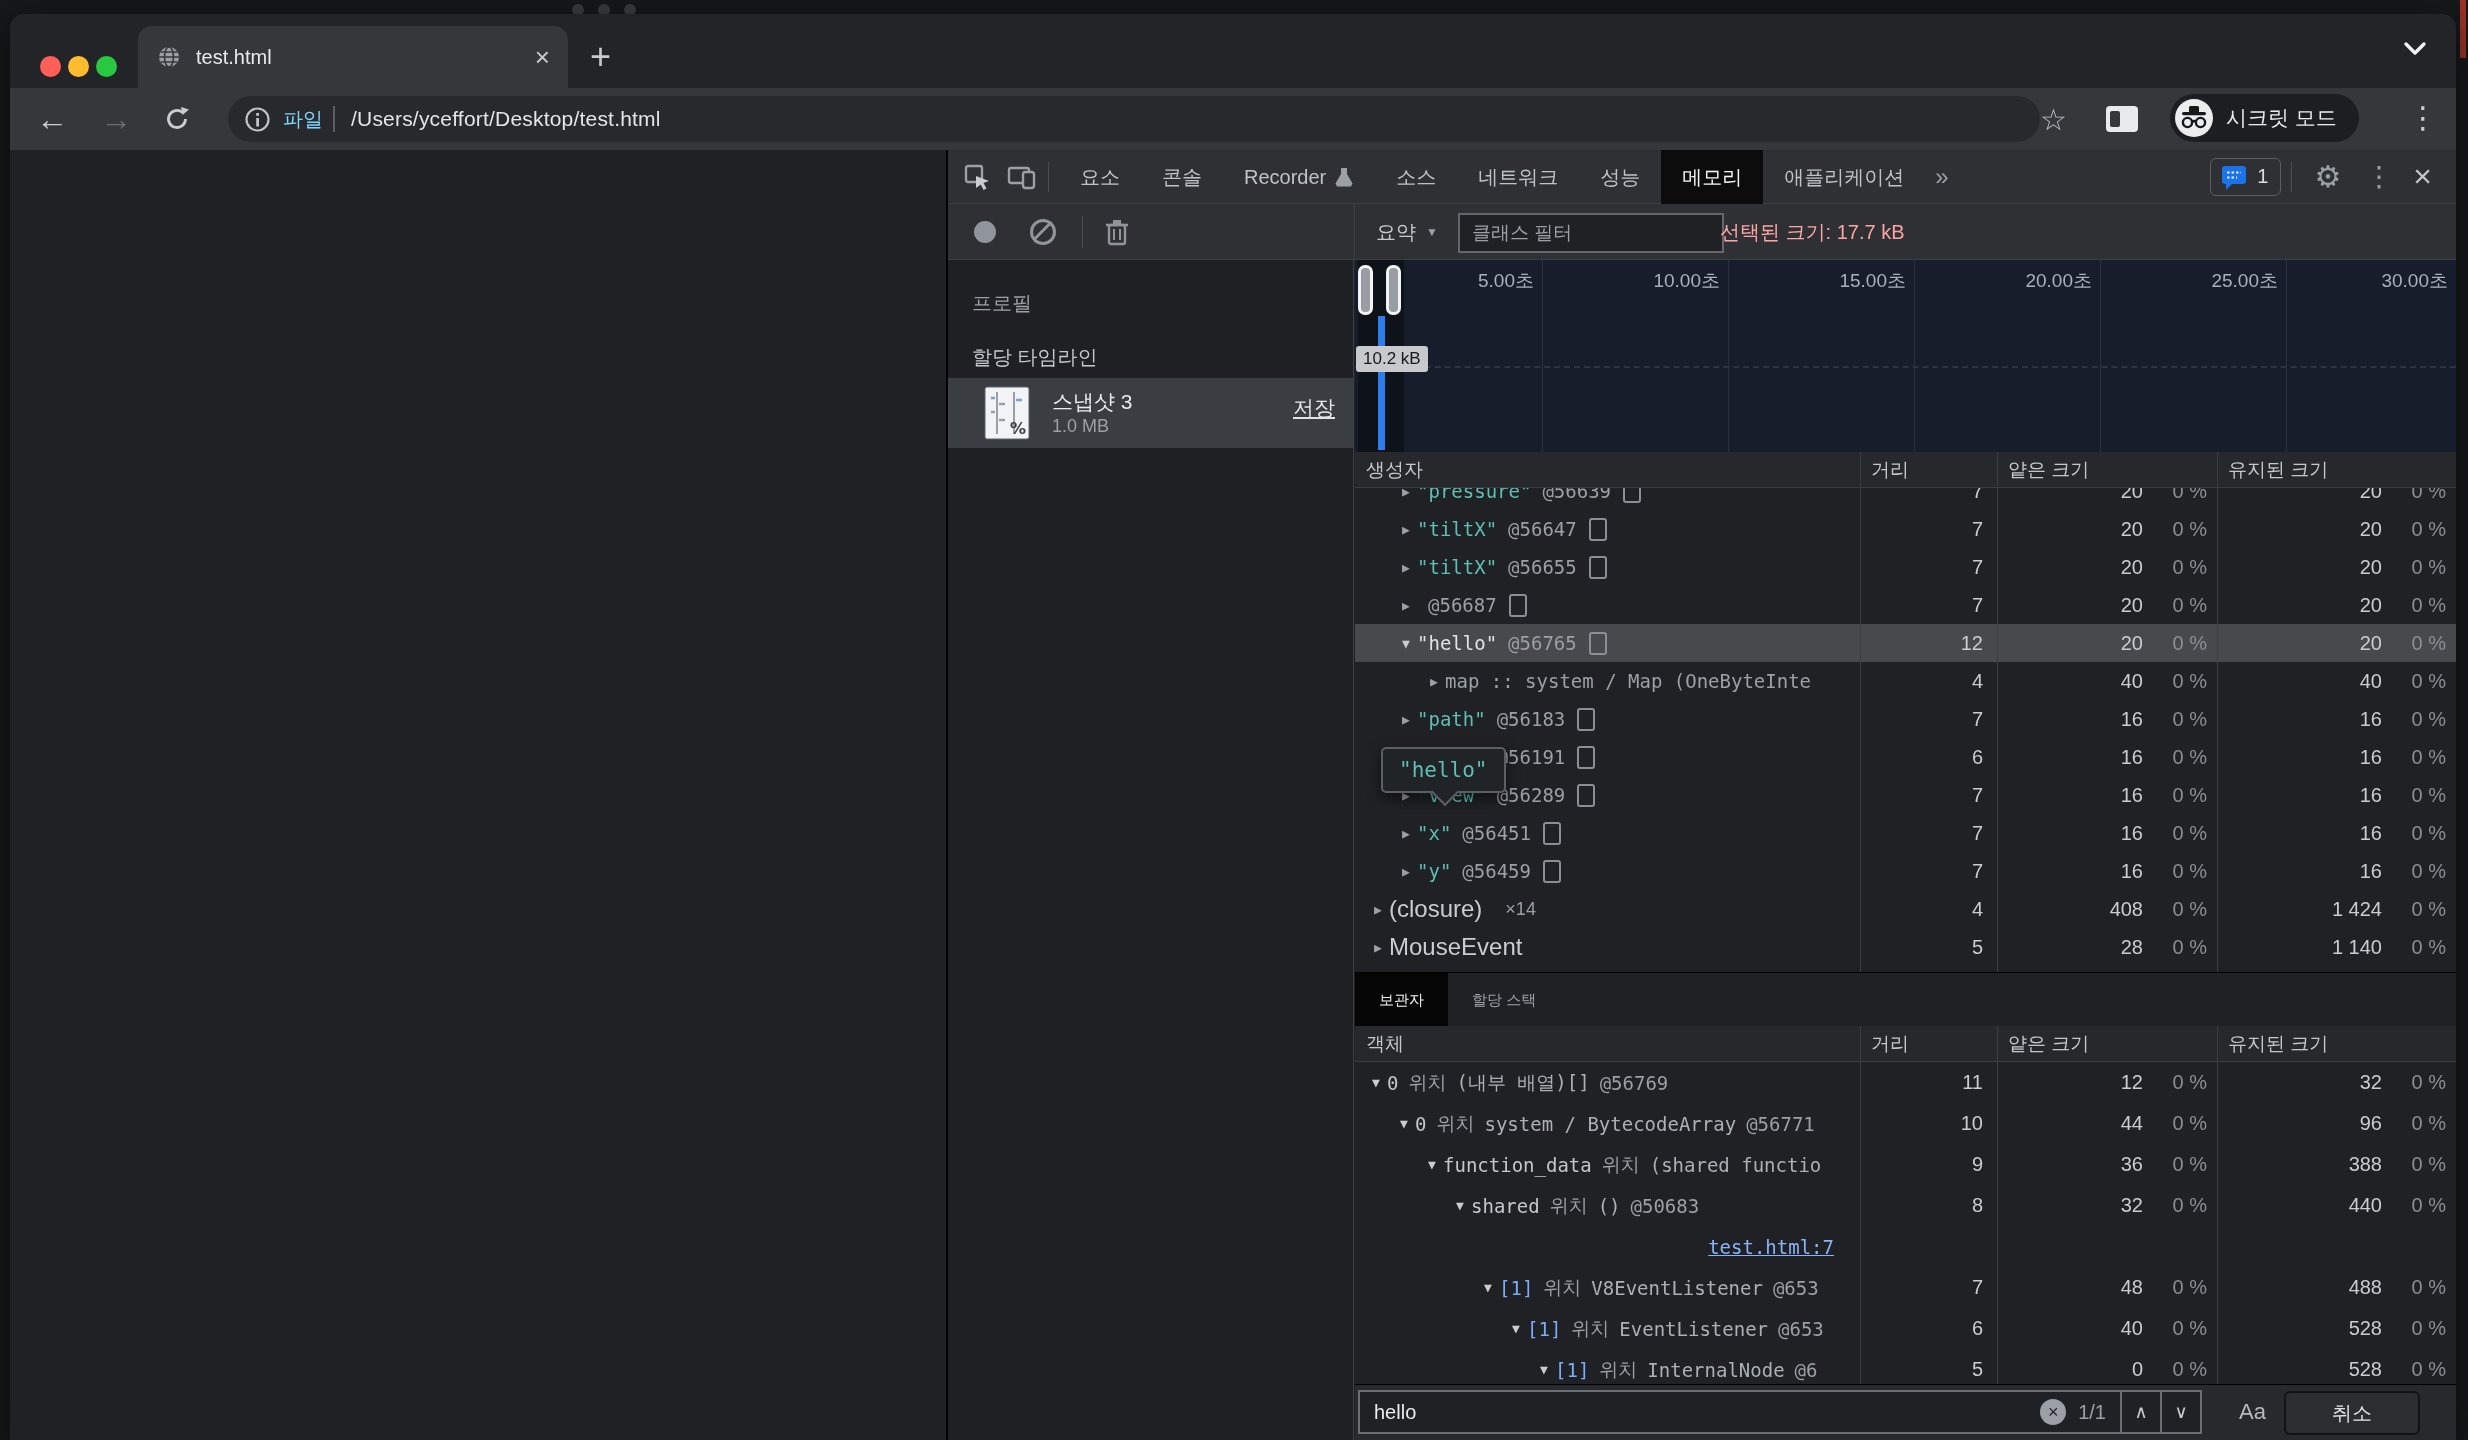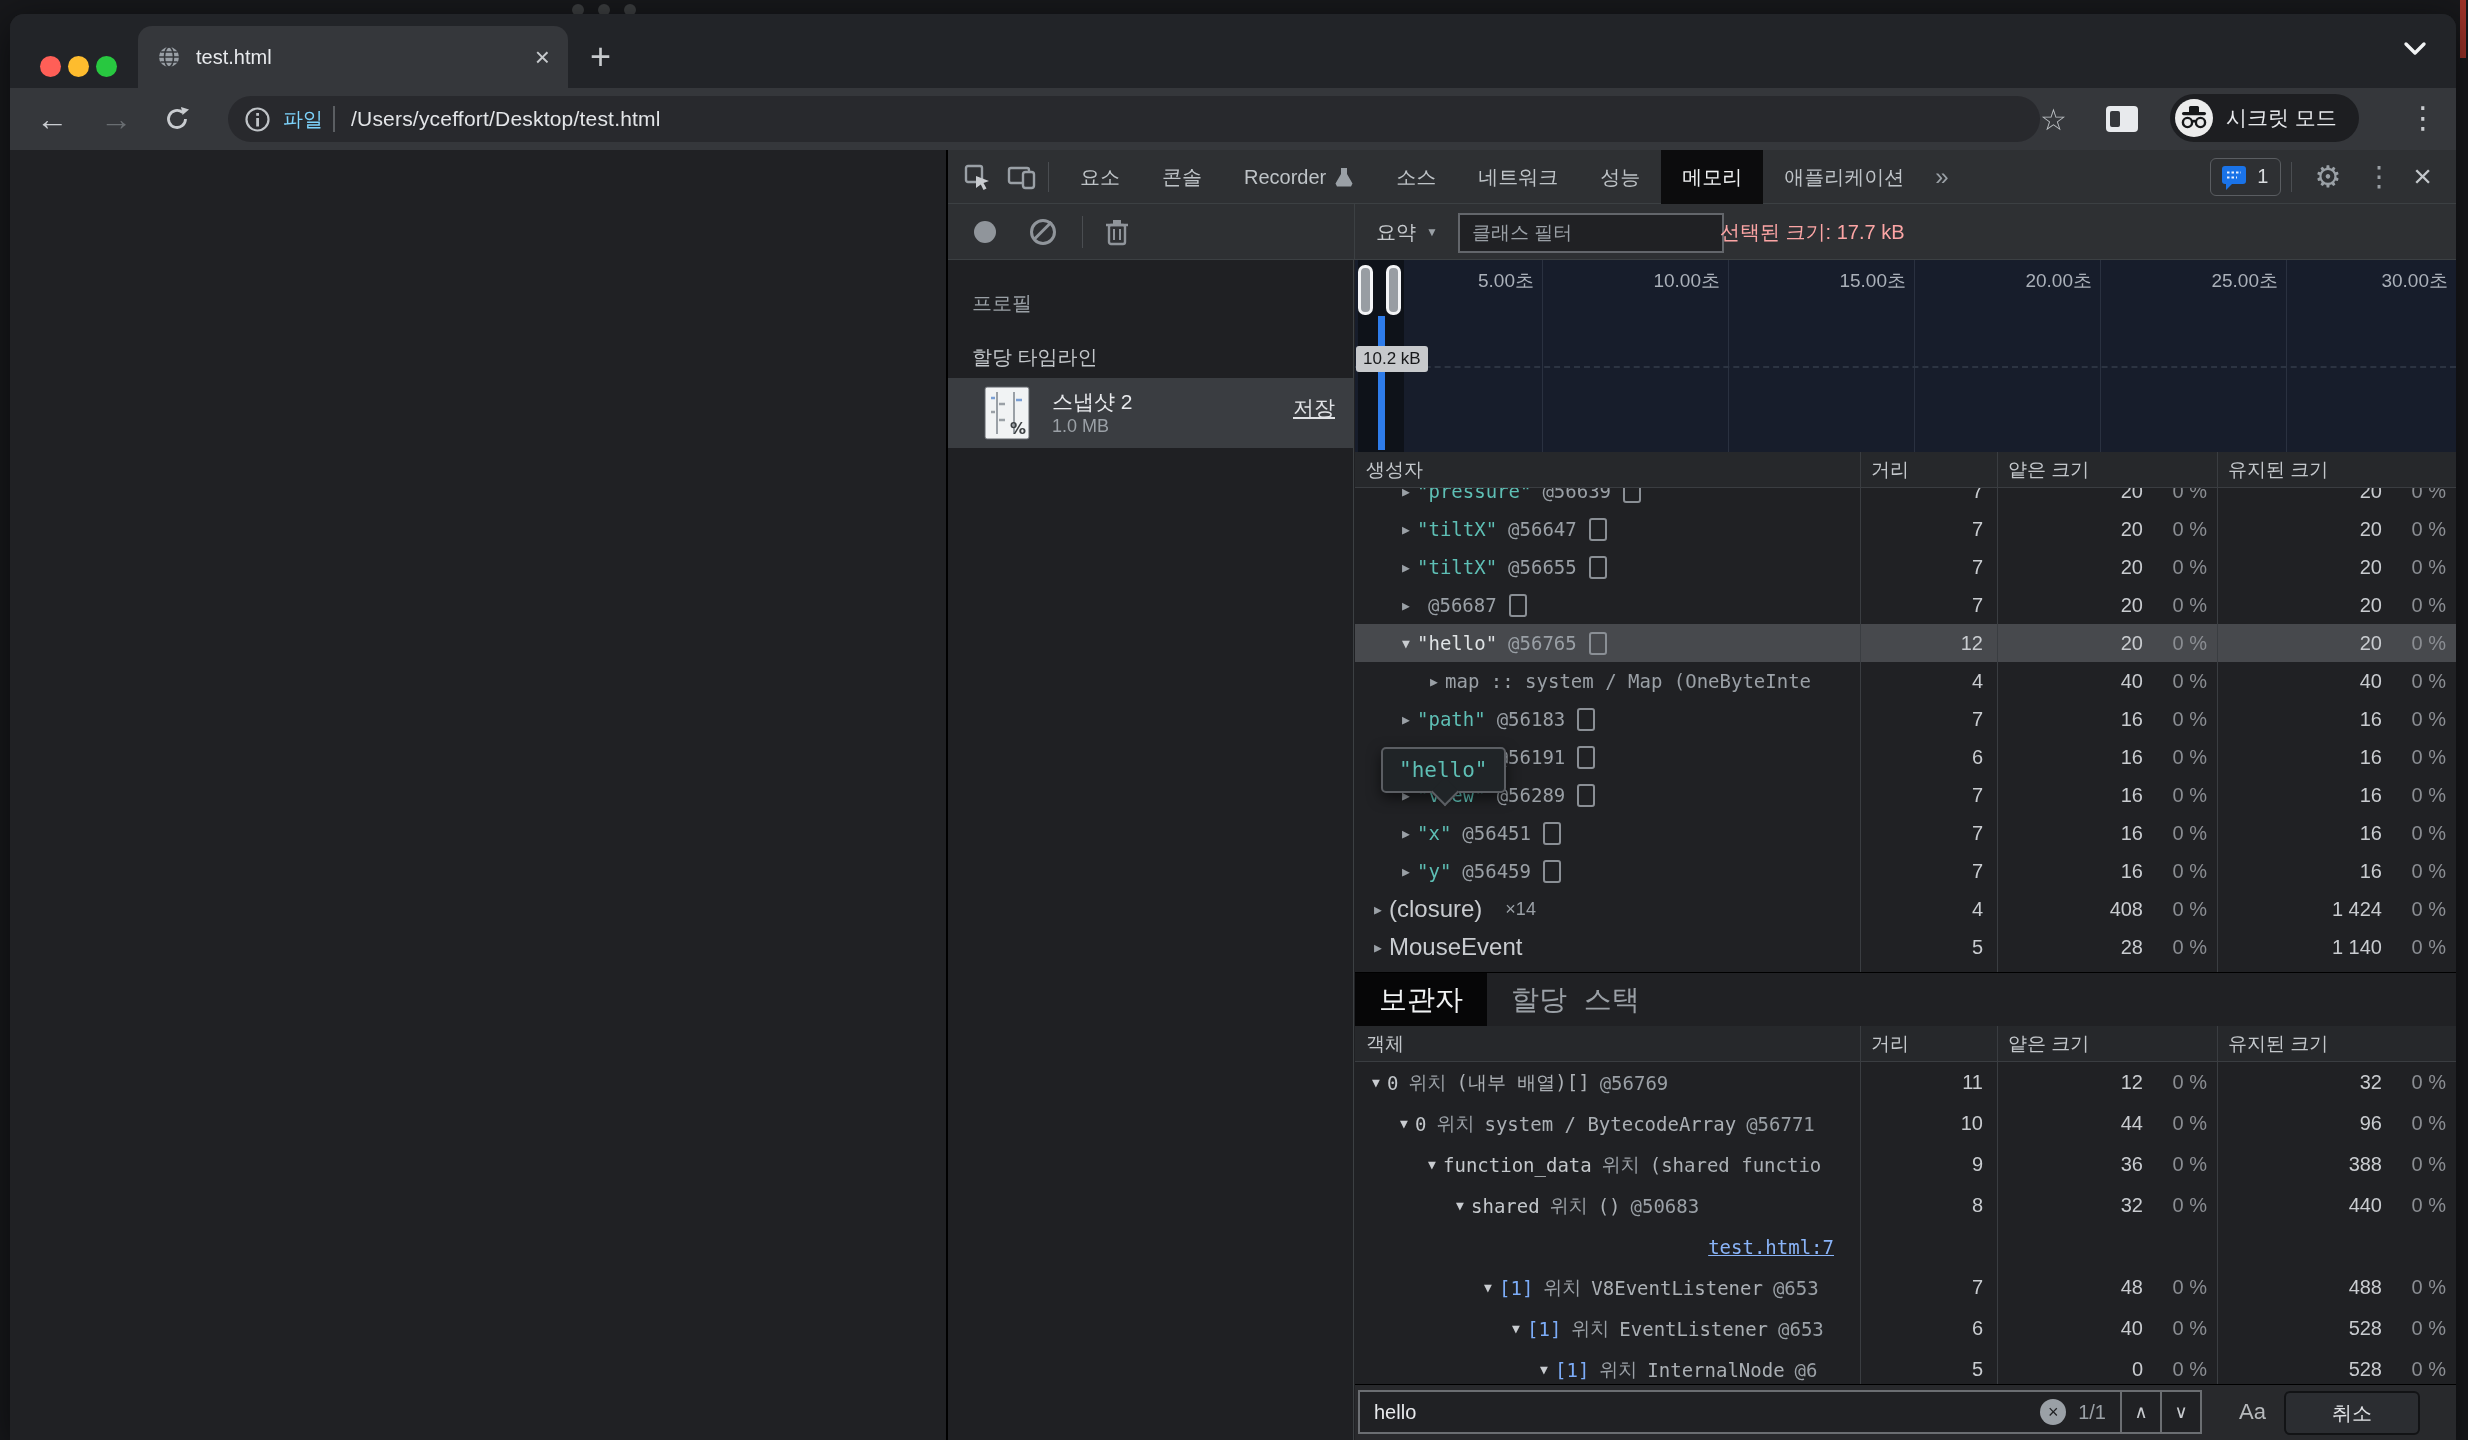--- a/index.html
+++ b/index.html
@@ -149,21 +149,21 @@
   
   #tooltip{position:absolute;left:26px;top:295px;z-index:9;background:#202427;border:2px solid #5b5e63;
            border-radius:5px;padding:9px 16px;box-shadow:0 5px 14px rgba(0,0,0,.55);}
   #tooltip .txt{color:#5ebfb5;font-size:21px;}
   #tooltip .caret{position:absolute;left:52px;bottom:-11px;width:18px;height:18px;background:#202427;
                   border-right:2px solid #5b5e63;border-bottom:2px solid #5b5e63;transform:rotate(45deg);}
 
   
   #ret-tabs{position:absolute;left:0;top:712px;width:100%;height:54px;background:#202124;
             border-top:1px solid #000;display:flex;}
-  .rtab{height:100%;display:flex;align-items:center;padding:0 24px;font-size:28px;color:#9aa0a6;font-family:Liberation Mono, monospace;}
+  .rtab{height:100%;display:flex;align-items:center;padding:0 24px;font-size:15px;color:#9aa0a6;}
   .rtab.sel{background:#060607;color:#f1f3f4;}
   #rtable{top:766px;height:358px;}
   #ret-rows{position:relative;height:321px;overflow:hidden;}
   .redge{font-size:19px;color:#c3c7cb;}
   .redge.idx{color:#7cacf8;}
   .rin{color:#9aa0a6;font-size:19px;margin:0 10px;}
   .robj{color:#abb0b5;font-size:19px;}
   .rid{color:#9aa0a6;font-size:19px;margin-left:10px;}
   .rlink{width:505px;text-align:right;padding-right:26px;box-sizing:border-box;}
   .rlink a{color:#8ab4f8;font-size:19px;text-decoration:underline;}
@@ -368,21 +368,21 @@
                 <line x1="13" y1="6" x2="13" y2="48" stroke="#9aa0a6" stroke-width="2"></line>
                 <line x1="30" y1="6" x2="30" y2="48" stroke="#9aa0a6" stroke-width="2"></line>
                 <line x1="7" y1="12" x2="11" y2="12" stroke="#7a9fd4" stroke-width="2.5"></line>
                 <line x1="15" y1="18" x2="21" y2="18" stroke="#9aa0a6" stroke-width="2.5"></line>
                 <line x1="7" y1="26" x2="11" y2="26" stroke="#9aa0a6" stroke-width="2.5"></line>
                 <line x1="32" y1="14" x2="38" y2="14" stroke="#7a9fd4" stroke-width="2.5"></line>
                 <line x1="15" y1="34" x2="21" y2="34" stroke="#9aa0a6" stroke-width="2.5"></line>
                 <text x="26" y="48" font-size="16" font-weight="bold" fill="#3c4043" font-family="DejaVu Sans, sans-serif">%</text>
               </svg>
             </span>
-            <span id="snap-name">스냅샷 2</span>
+            <span id="snap-name">스냅샷 3</span>
             <span id="snap-size">1.0 MB</span>
             <a id="snap-save">저장</a>
           </div>
         </div>
 
         <div id="dt-main">
 
           <div id="timeline">
             <div id="tl-grid">
                 <div class="grid-v" style="left: 187px;"></div>

